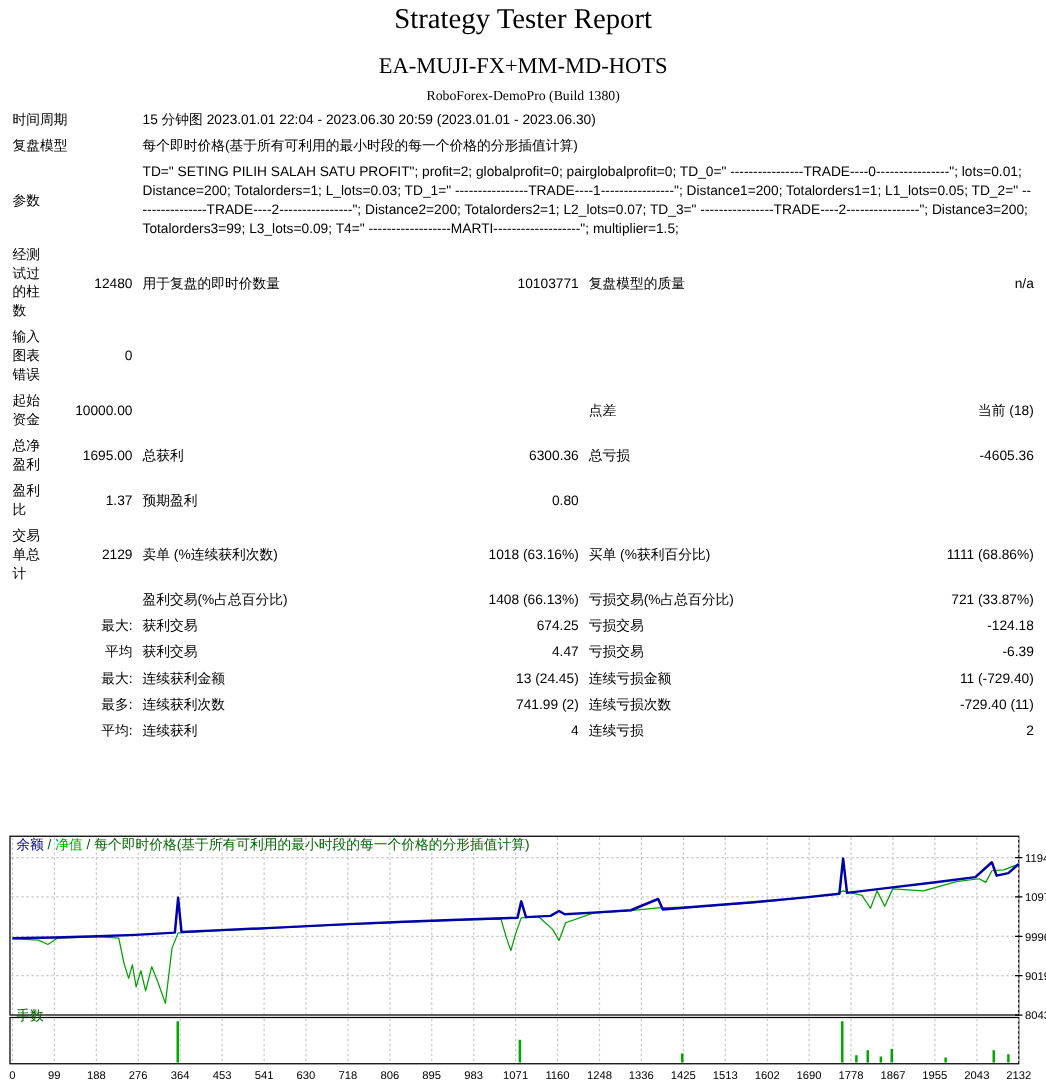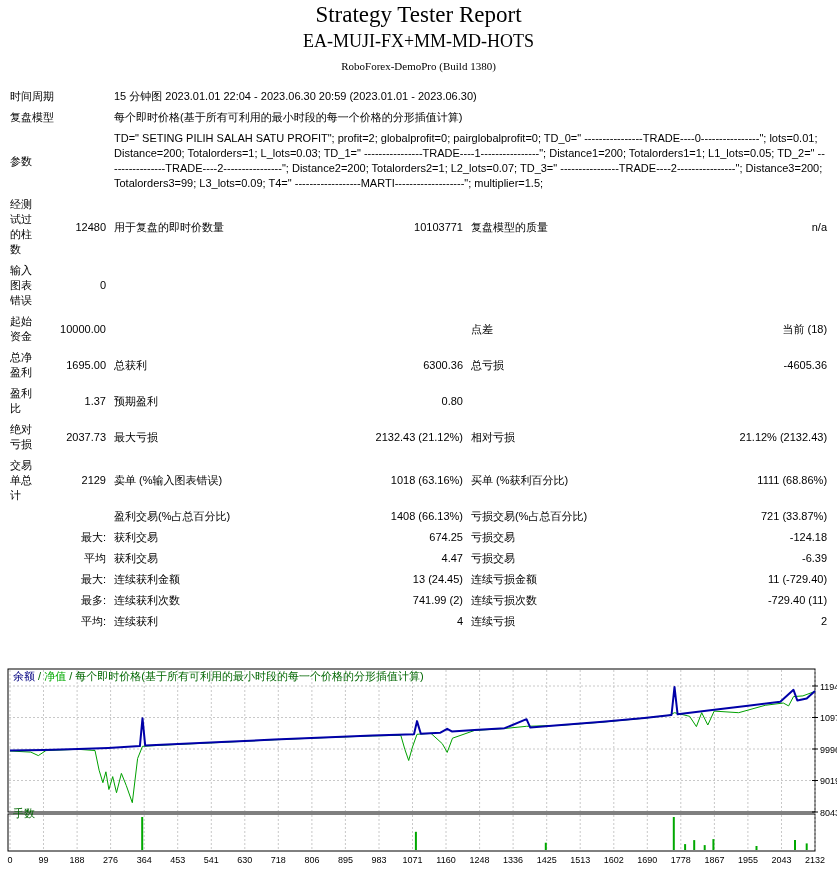--- a/index.html
+++ b/index.html
@@ -1,21 +1,21 @@
 <!DOCTYPE html>
 <html><head>
 <meta charset="utf-8">
 <style>
   html,body{margin:0;padding:0;background:#fff;}
   body{width:837px;height:869px;overflow:hidden;position:relative;
        font-family:"Liberation Sans",sans-serif;color:#000;}
   .hdr{position:absolute;top:0;left:0;width:837px;text-align:center;
        font-family:"Liberation Serif",serif;font-weight:normal;}
   .hdr .t1{font-size:23px;margin-top:2px;}
-  .hdr .t2{font-size:18px;margin-top:3px;}
+  .hdr .t2{font-size:18px;margin-top:14px;}
   .hdr .t3{font-size:11px;margin-top:8px;}
   table.report{position:absolute;top:86px;left:6px;width:825px;
        table-layout:fixed;border-collapse:collapse;
        font:11px/15px "Liberation Sans",sans-serif;}
   table.report td{padding:3px 4px;vertical-align:middle;word-wrap:break-word;overflow:hidden;}
   td.r{text-align:right;}
   td.pv{padding-left:70px;}
   .chart{position:absolute;top:666px;left:0;width:837px;height:203px;}
   .legend{position:absolute;top:4px;left:13px;font:11px/12px "Liberation Sans",sans-serif;white-space:nowrap;}
   .leg-bal{color:#000080;}
@@ -90,31 +90,23 @@
   </tr>
   <tr>
     <td>盈利比</td>
     <td class="r">1.37</td>
     <td>预期盈利</td>
     <td class="r">0.80</td>
     <td></td>
     <td class="r"></td>
   </tr>
   <tr>
-    <td>绝对亏损</td>
-    <td class="r">2037.73</td>
-    <td>最大亏损</td>
-    <td class="r">2132.43 (21.12%)</td>
-    <td>相对亏损</td>
-    <td class="r">21.12% (2132.43)</td>
-  </tr>
-  <tr>
     <td>交易单总计</td>
     <td class="r">2129</td>
-    <td>卖单 (%输入图表错误)</td>
+    <td>卖单 (%连续获利次数)</td>
     <td class="r">1018 (63.16%)</td>
     <td>买单 (%获利百分比)</td>
     <td class="r">1111 (68.86%)</td>
   </tr>
   <tr>
     <td></td>
     <td class="r"></td>
     <td>盈利交易(%占总百分比)</td>
     <td class="r">1408 (66.13%)</td>
     <td>亏损交易(%占总百分比)</td>

